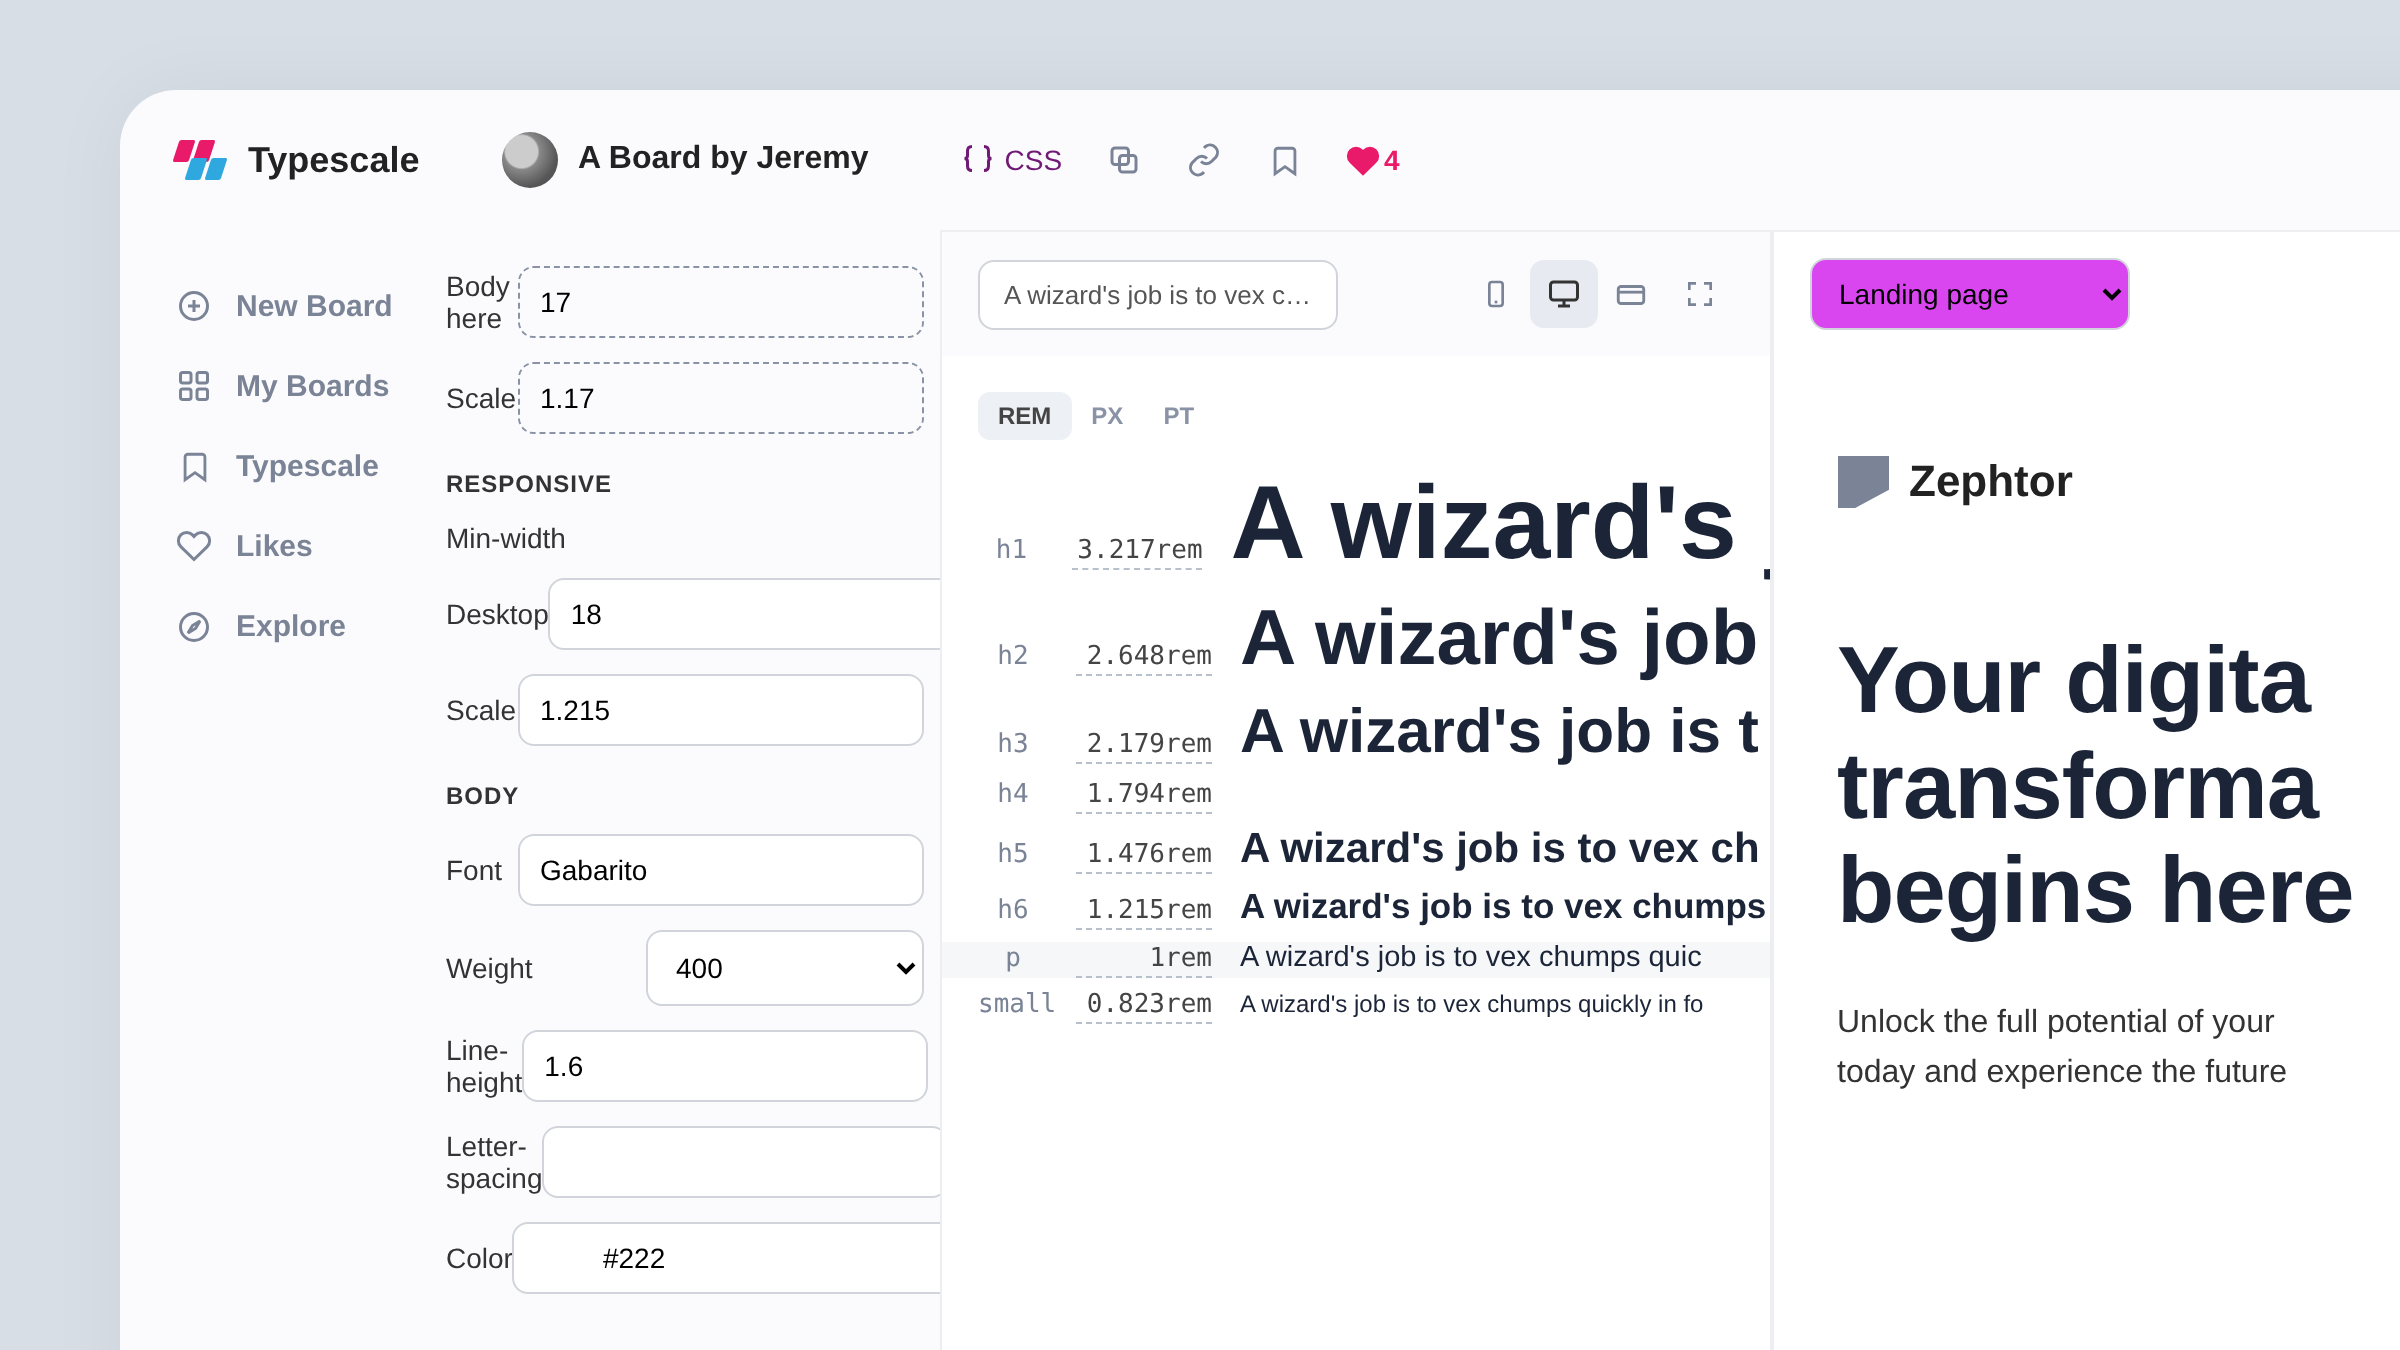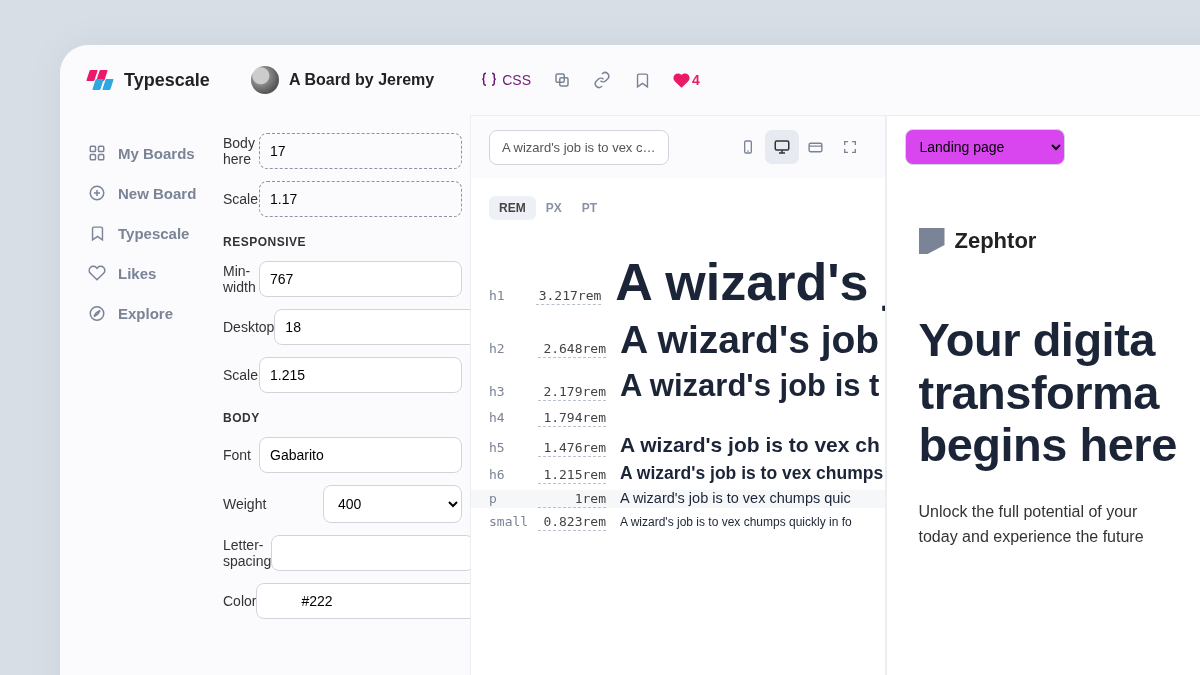--- a/index.html
+++ b/index.html
@@ -69,26 +69,26 @@
     .template-pane { border-left:1px solid #eceef2; }
 
     .pane-header { display:flex; align-items:center; padding:12px 18px; gap:12px; height:62px;}
     .sample-input { flex:1; padding:9px 12px; border:1px solid #d1d5db; border-radius:8px; font-size:13px; color:#555; background:#fff; overflow:hidden; white-space:nowrap; text-overflow:ellipsis; max-width:180px;}
     .device-icons { display:flex; gap:0; color:#7a8496;}
     .device-btn { width:34px; height:34px; display:flex; align-items:center; justify-content:center; border-radius:7px; cursor:pointer;}
     .device-btn.active { background:#e7eaf0; color:#333;}
     .template-select { padding:8px 10px; border:1px solid #d1d5db; border-radius:8px; font-size:14px; background:#d946ef; width:160px;}
 
     .scale-body { flex:1; background:#fff; padding:18px 0 18px 18px; overflow:hidden;}
-    .unit-tabs { display:flex; gap:0; margin-bottom:32px;text-align:center;}
+    .unit-tabs { display:flex; gap:0; margin-bottom:12px;text-align:center;}
     .unit-tab { font-size:12px; font-weight:600; padding:5px 10px; color:#8a93a5; cursor:pointer; border-radius:6px;}
     .unit-tab.active { background:#edf0f4; color:#444;}
     .scale-row { display:flex; align-items:baseline; gap:14px; margin-bottom:6px;}
     .scale-row.highlight { background:#f6f7f9; margin-left:-18px; padding-left:18px;}
-    .tag-col { width:35px; text-align:left; font-family: ui-monospace, monospace; font-size:13px; color:#7a8496;}
+    .tag-col { width:35px; text-align:center; font-family: ui-monospace, monospace; font-size:13px; color:#7a8496;}
     .size-col { width:68px; text-align:right; font-family: ui-monospace, monospace; font-size:13px; color:#444; border-bottom:1px dashed #b8c0cc; padding-bottom:1px;}
     .sample-col { white-space:nowrap; overflow:hidden; color:#1b2537; font-weight:600; }
 
     .template-body { background:#fff; padding: 50px 0 0 32px; overflow:hidden;}
     .zephtor-logo { display:flex; align-items:center; gap:10px; margin-bottom:60px;}
     .zephtor-mark { width:26px; height:26px; background:#7a8496; clip-path: polygon(0 0, 100% 0, 100% 65%, 35% 100%, 0 100%);}
     .zephtor-name { font-size:22px; font-weight:700; color:#222;}
     .template-headline { font-size:47px; font-weight:700; line-height:1.12; color:#1b2537; letter-spacing:-0.5px; margin-bottom:28px;}
     .template-para { font-size:16px; line-height:1.55; color:#333;}
 
@@ -141,40 +141,40 @@
           </svg>
         <span>4</span>
       </div>
     </div>
   </div>
 
   <div class="main-area">
     <div class="left-nav">
       <div class="nav-item">
         <span class="nav-icon">
+            <svg width="20" height="20" viewBox="0 0 24 24" fill="none" stroke="currentColor" stroke-width="2">
+              <circle cx="12" cy="12" r="9"></circle>
+              <path d="M12 8v8M8 12h8"></path>
+            </svg>
+          </span>
+        <span>New Board</span>
+      </div>
+      <div class="nav-item">
+        <span class="nav-icon">
             <svg width="18" height="18" viewBox="0 0 24 24" fill="none" stroke="currentColor" stroke-width="2">
               <rect x="3" y="3" width="7" height="7" rx="1.5"></rect>
               <rect x="14" y="3" width="7" height="7" rx="1.5"></rect>
               <rect x="3" y="14" width="7" height="7" rx="1.5"></rect>
               <rect x="14" y="14" width="7" height="7" rx="1.5"></rect>
             </svg>
           </span>
         <span>My Boards</span>
       </div>
       <div class="nav-item">
         <span class="nav-icon">
-            <svg width="20" height="20" viewBox="0 0 24 24" fill="none" stroke="currentColor" stroke-width="2">
-              <circle cx="12" cy="12" r="9"></circle>
-              <path d="M12 8v8M8 12h8"></path>
-            </svg>
-          </span>
-        <span>New Board</span>
-      </div>
-      <div class="nav-item">
-        <span class="nav-icon">
             <svg width="17" height="17" viewBox="0 0 24 24" fill="none" stroke="currentColor" stroke-width="2">
               <path d="M19 21l-7-5-7 5V5a2 2 0 0 1 2-2h10a2 2 0 0 1 2 2z"></path>
             </svg>
           </span>
         <span>Typescale</span>
       </div>
       <div class="nav-item">
         <span class="nav-icon">
             <svg width="18" height="18" viewBox="0 0 24 24" fill="none" stroke="currentColor" stroke-width="2">
               <path d="M20.8 4.6a5.5 5.5 0 0 0-7.8 0L12 5.7l-1-1.1a5.5 5.5 0 0 0-7.8 7.8l1 1L12 21l7.8-7.6 1-1a5.5 5.5 0 0 0 0-7.8z"></path>
@@ -199,39 +199,42 @@
         <input class="field-input dashed" value="17" style="">
       </div>
       <div class="field-row">
         <span class="field-label">Scale</span>
         <input class="field-input dashed" value="1.17" style="">
       </div>
 
       <div class="section-hdr">RESPONSIVE</div>
       <div class="field-row">
         <span class="field-label">Min-width</span>
-        <input class="field-input" value="767" style="">
       </div>
       <div class="field-row">
         <span class="field-label">Desktop</span>
         <input class="field-input" value="18" style="">
       </div>
       <div class="field-row">
         <span class="field-label">Scale</span>
         <input class="field-input" value="1.215" style="">
       </div>
 
       <div class="section-hdr">BODY</div>
       <div class="field-row">
         <span class="field-label">Font</span>
         <input class="field-input" value="Gabarito" style="">
       </div>
       <div class="field-row">
         <span class="field-label">Weight</span>
         <select class="field-input"><option>400</option></select>
+      </div>
+      <div class="field-row">
+        <span class="field-label">Line-height</span>
+        <input class="field-input" value="1.6" style="">
       </div>
       <div class="field-row">
         <span class="field-label">Letter-spacing</span>
         <input class="field-input" value="" style="">
       </div>
       <div class="field-row">
         <span class="field-label">Color</span>
         <div class="with-swatch" style="flex:1">
           <input class="field-input" style="flex: 1 1 0%; padding-left: 44px;" value="#222">
           <div class="swatch"></div>

